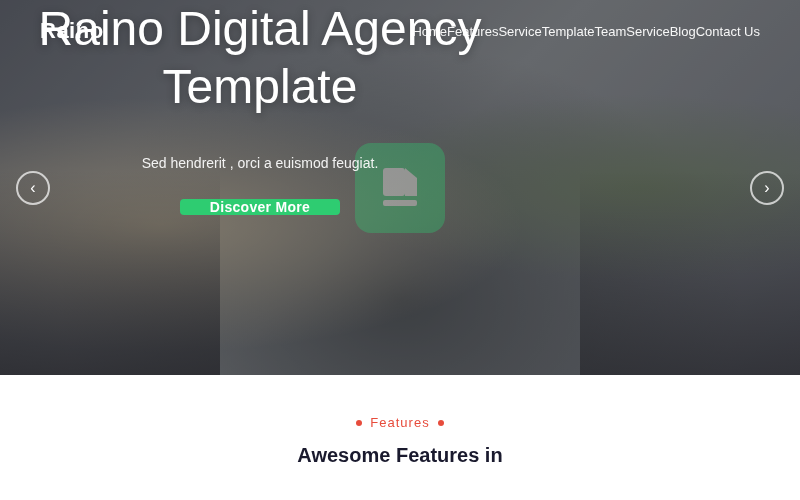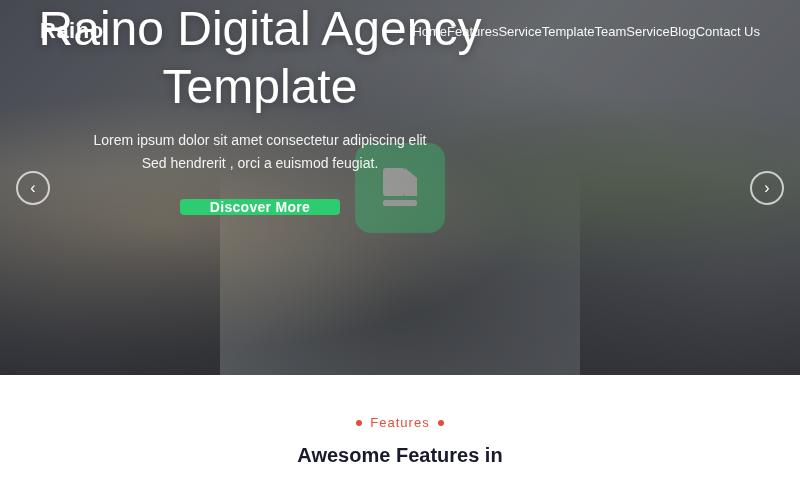--- a/index.html
+++ b/index.html
@@ -222,21 +222,21 @@
         <li><a href="#">Service</a></li>
         <li><a href="#">Blog</a></li>
         <li><a href="#">Contact Us</a></li>
       </ul>
     </nav>
   </div>
 
   <div class="hero-content">
     <h1 class="hero-title">Raino Digital Agency Template</h1>
     <p class="hero-subtitle">
-      <span>Lorem ipsum dolor sit amet consectetur adipiscing elit</span><br>
+      <br>
       <span>Sed hendrerit , orci a euismod feugiat.</span>
     </p>
     <button class="hero-btn">Discover More</button>
   </div>
 
   <button class="arrow-btn arrow-left">
     <span>‹</span>
   </button>
 
   <button class="arrow-btn arrow-right">

